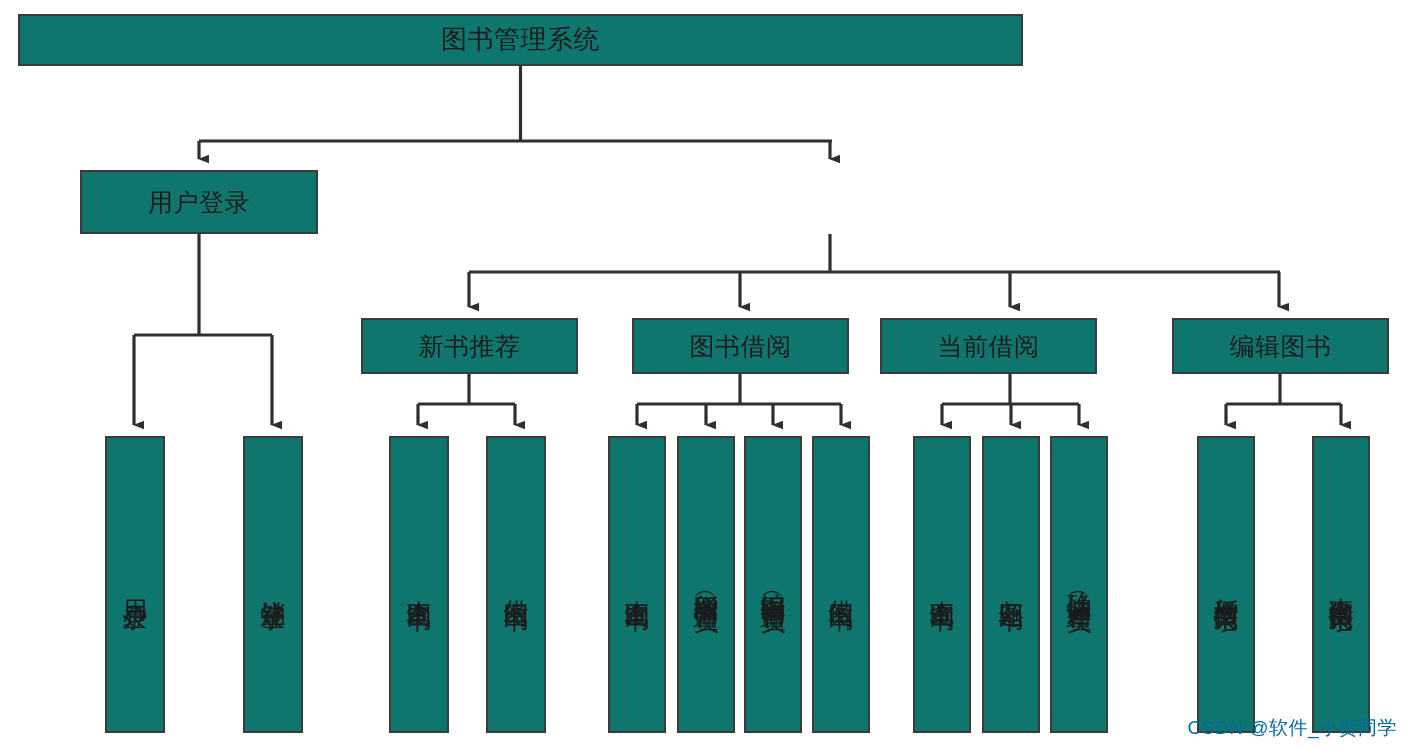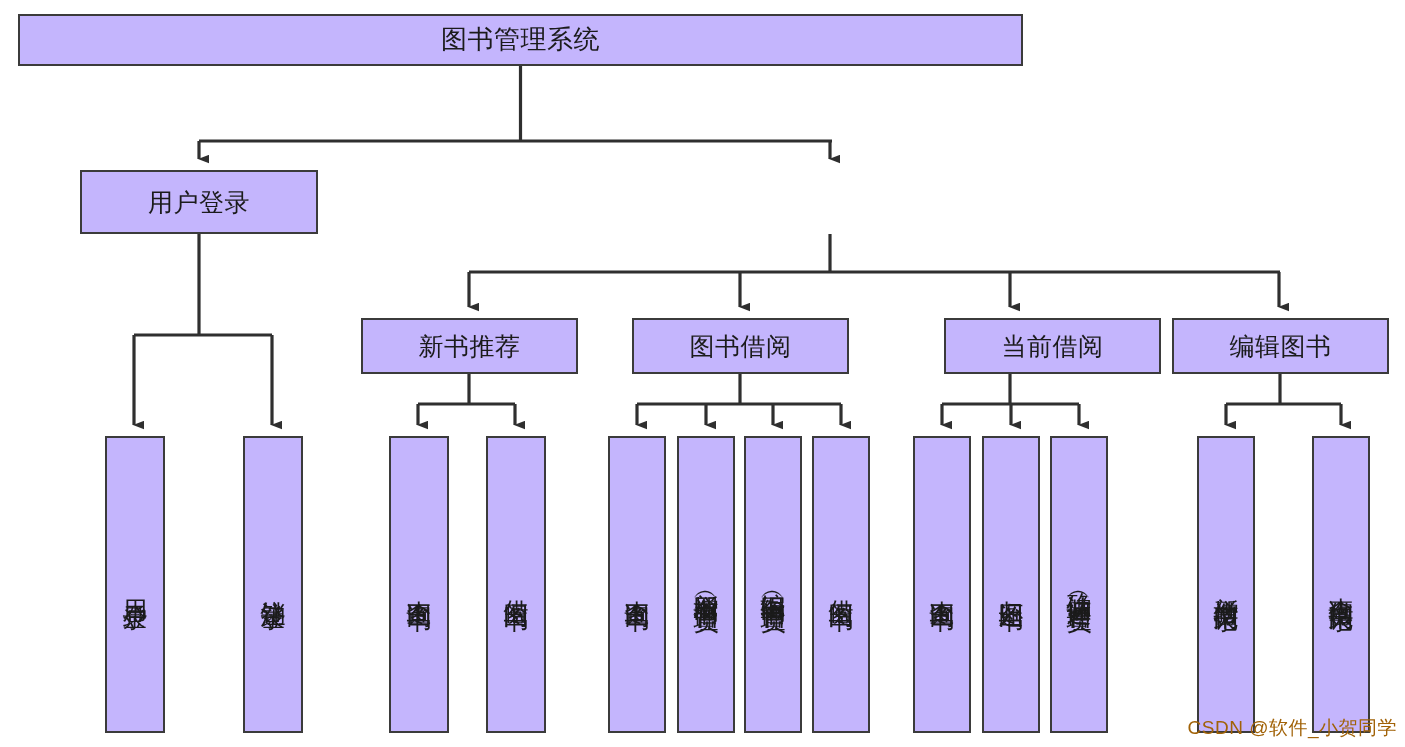--- a/index.html
+++ b/index.html
@@ -23,21 +23,21 @@
     left: 0;
     top: 0;
     width: 1405px;
     height: 747px;
     pointer-events: none;
   }
   .node {
     position: absolute;
     box-sizing: border-box;
     border: 2.5px solid #3b3b3b;
-    background: #c4b5fd;
+    background: #0f766e;
     color: #1b1b1b;
     display: flex;
     align-items: center;
     justify-content: center;
     text-align: center;
   }
   .node .label {
     display: block;
     line-height: 1.12;
     letter-spacing: 0.5px;
@@ -58,21 +58,21 @@
     line-height: 1;
     max-height: 100%;
   }
   .node.root .label { font-size: 26px; }
 
   #watermark {
     position: absolute;
     right: 8px;
     bottom: 6px;
     font-size: 19px;
-    color: #a16207;
+    color: #0369a1;
     letter-spacing: 0.5px;
     white-space: nowrap;
     font-family: "Liberation Sans", "DejaVu Sans", sans-serif;
   }
 </style>
 </head>
 <body>
 
 <div id="diagram-root">
 
@@ -133,21 +133,21 @@
   <div class="node horizontal" style="left:80px; top:170px; width:238px; height:64px;">
     <span class="label">用户登录</span>
   </div>
 
   <div class="node horizontal" style="left:361px; top:318px; width:217px; height:56px;">
     <span class="label">新书推荐</span>
   </div>
   <div class="node horizontal" style="left:632px; top:318px; width:217px; height:56px;">
     <span class="label">图书借阅</span>
   </div>
-  <div class="node horizontal" style="left:944px; top:318px; width:217px; height:56px;">
+  <div class="node horizontal" style="left:880px; top:318px; width:217px; height:56px;">
     <span class="label">当前借阅</span>
   </div>
   <div class="node horizontal" style="left:1172px; top:318px; width:217px; height:56px;">
     <span class="label">编辑图书</span>
   </div>
 
   <div class="node vertical" style="left:105px; top:436px; width:60px; height:297px;">
     <span class="label">用户登录</span>
   </div>
   <div class="node vertical" style="left:243px; top:436px; width:60px; height:297px;">

